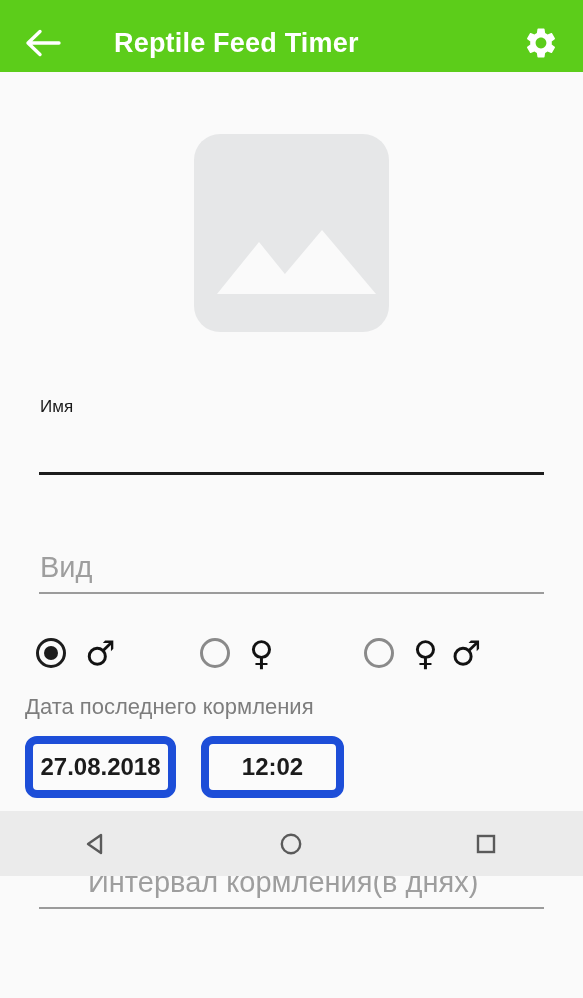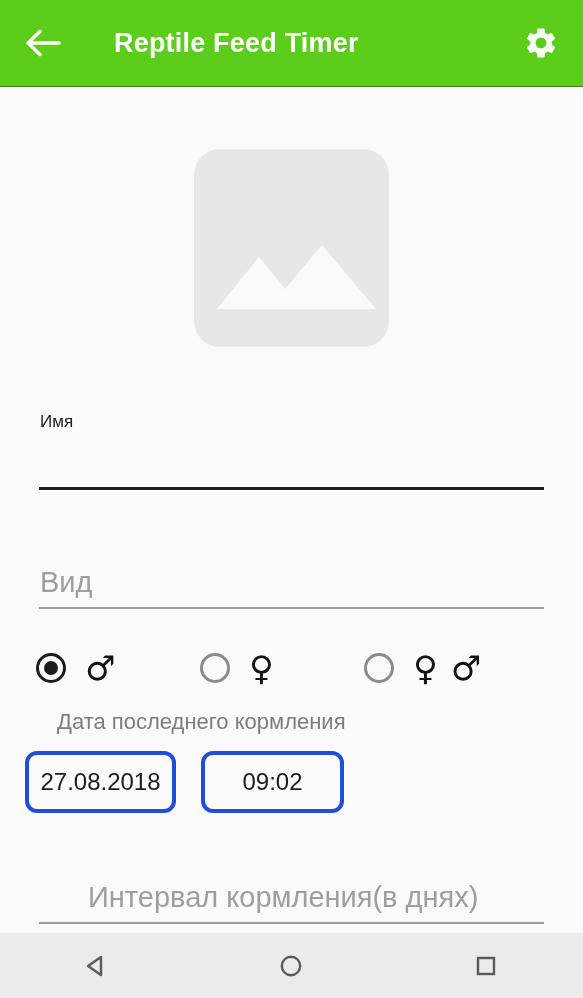--- a/index.html
+++ b/index.html
@@ -11,22 +11,22 @@
   }
 
   body {
     font-family: "Liberation Sans", sans-serif;
     background: #fafafa;
   }
 
   .screen {
     position: relative;
     width: 583px;
-    height: 998px;
-    background: #4d7c0f;
+    height: 876px;
+    background: #be185d;
   }
 
   
   .appbar {
     position: absolute;
     left: 0; top: 0;
     width: 583px;
     height: 86px;
     background: #5ccd1a;
     display: flex;
@@ -59,21 +59,21 @@
     align-items: center;
     justify-content: center;
     flex: 0 0 auto;
   }
   .gear-btn svg { display: block; }
 
   
   .content {
     position: absolute;
     left: 0;
-    top: 87px;
+    top: 72px;
     width: 583px;
     height: 847px;
     background: #fafafa;
   }
 
   
   .photo-wrap {
     position: absolute;
     left: 0;
     top: 62px;
@@ -189,42 +189,42 @@
   }
 
   
   .date-section-label {
     position: absolute;
     left: 25px;
     top: 622px;
     font-size: 22px;
     color: #7d7d7d;
     line-height: 26px;
-    margin-left: 32px;
   }
 
   .date-row {
     position: absolute;
     left: 0;
     top: 664px;
     width: 583px;
     height: 62px;
   }
   .pill-btn {
     position: absolute;
     top: 0;
     height: 62px;
     background: #fbfbfb;
-    border: 4px solid #1d4ed8;
+    border: 8px solid #1d4ed8;
     border-radius: 12px;
     display: flex;
     align-items: center;
     justify-content: center;
     font-size: 24px;
     color: #1c1c1c;
+    font-weight: bold;
   }
   #date-button  { left: 25px;  width: 151px; }
   #time-button  { left: 201px; width: 143px; }
 
   
   .navbar {
     position: absolute;
     left: 0;
     bottom: 0;
     width: 583px;
@@ -305,21 +305,21 @@
       <div class="gender-option" id="gender-both">
         <span class="radio"></span>
         <span class="gender-sym">♀ ♂</span>
       </div>
     </div>
 
     <div class="date-section-label">Дата последнего кормления</div>
 
     <div class="date-row">
       <div class="pill-btn" id="date-button">27.08.2018</div>
-      <div class="pill-btn" id="time-button">09:02</div>
+      <div class="pill-btn" id="time-button">12:02</div>
     </div>
 
     <div class="field" id="field-interval">
       <div class="field-hint">Интервал кормления(в днях)</div>
       <div class="field-underline"></div>
     </div>
 
   </div>
 
   <div class="navbar">

